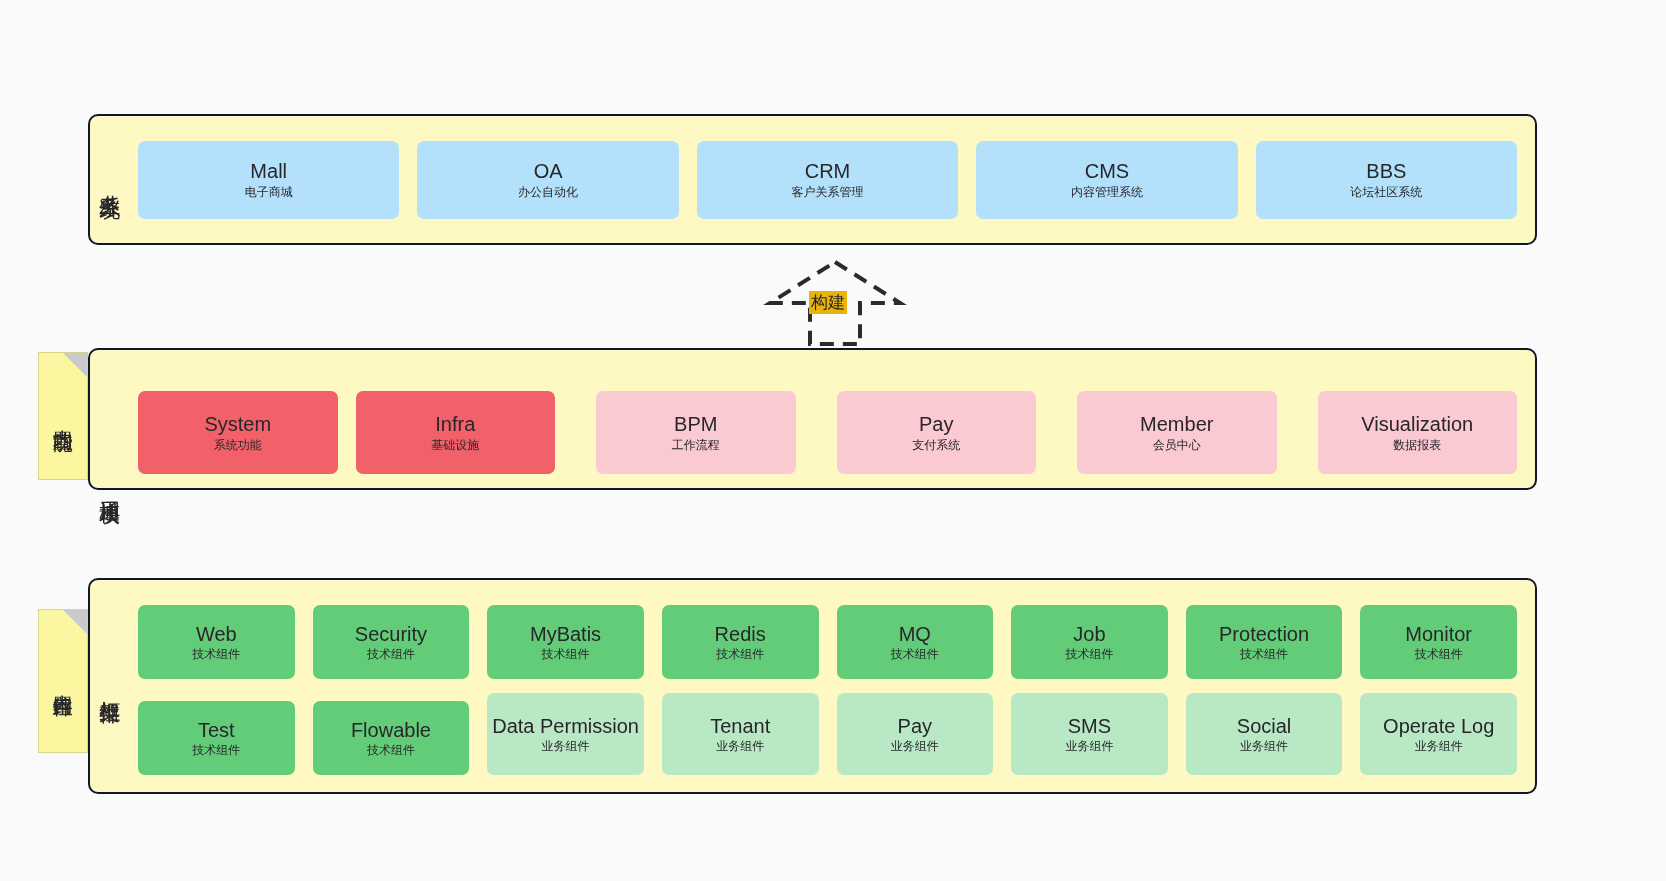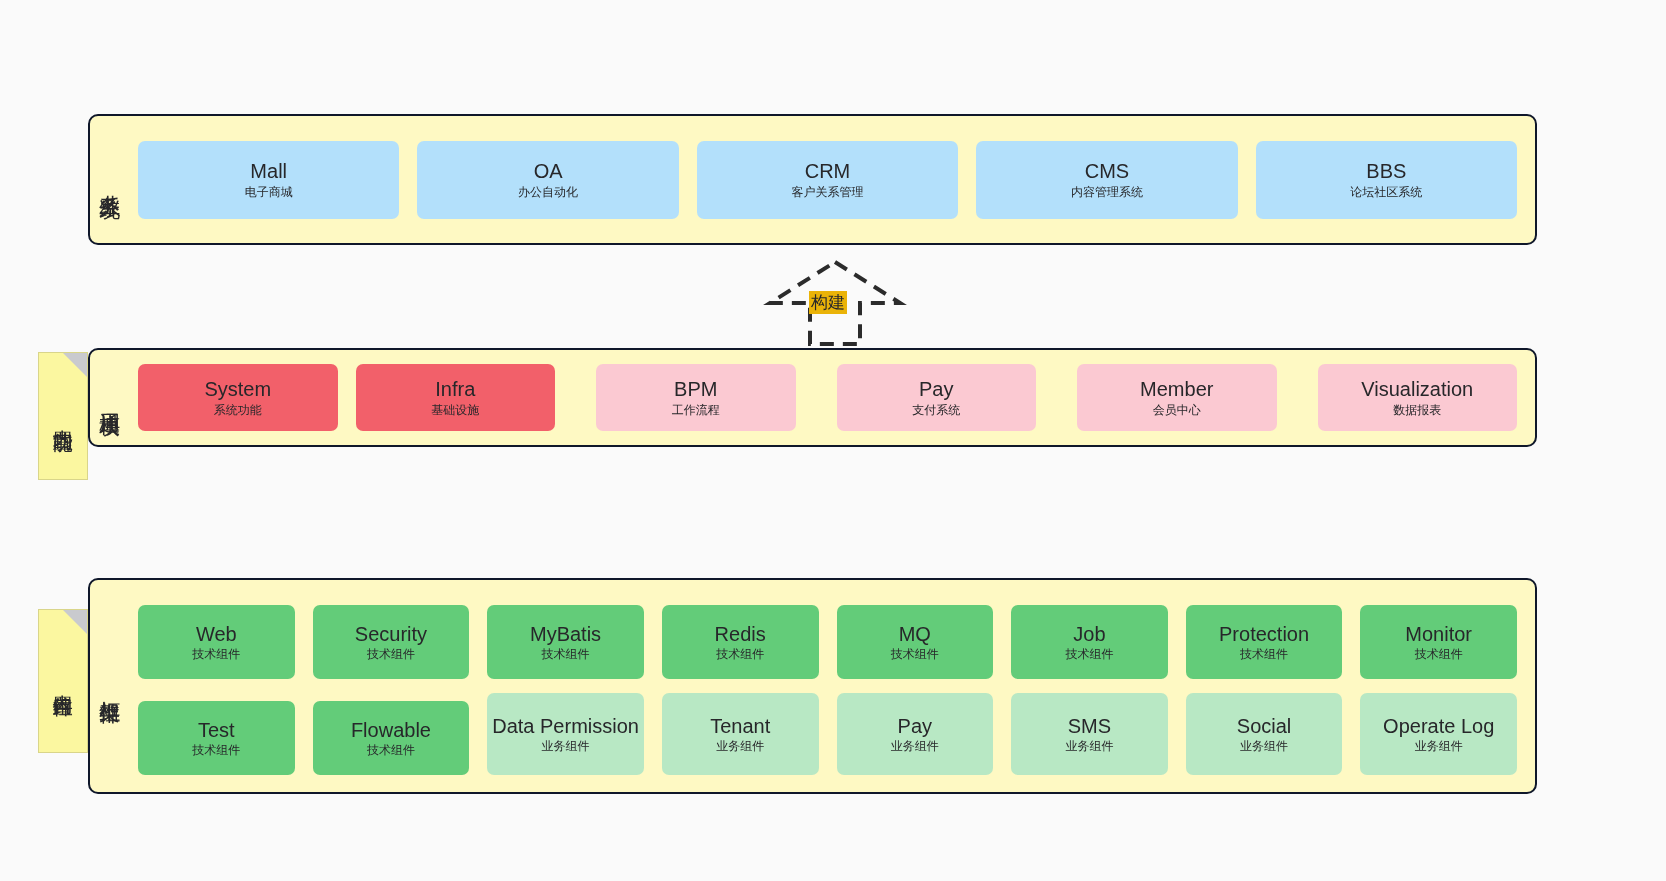--- a/index.html
+++ b/index.html
@@ -65,21 +65,21 @@
     line-height:1.28;
   }
   .card .en{font-size:20px;}
   .card .cn{font-size:12px;}
 
   
   #panel-business{left:88px;top:114px;width:1449px;height:131px;}
   #panel-business .row{height:78px;}
   #panel-business .card{background:#b3e0fb;}
 
-  #panel-common{left:88px;top:348px;width:1449px;height:99px;}
+  #panel-common{left:88px;top:348px;width:1449px;height:142px;align-items:flex-end;}
   #panel-common .row{height:83px;}
   .card-strong{background:#f2606a;}
   .card-soft{background:#fbc9d2;margin-left:23px;}
 
   #panel-framework{left:88px;top:578px;width:1449px;height:216px;}
   #panel-framework .row{height:82px;}
   .card-tech{background:#63cc79;margin-top:8px;}
   .card-biz{background:#b8e8c4;}
 
   

